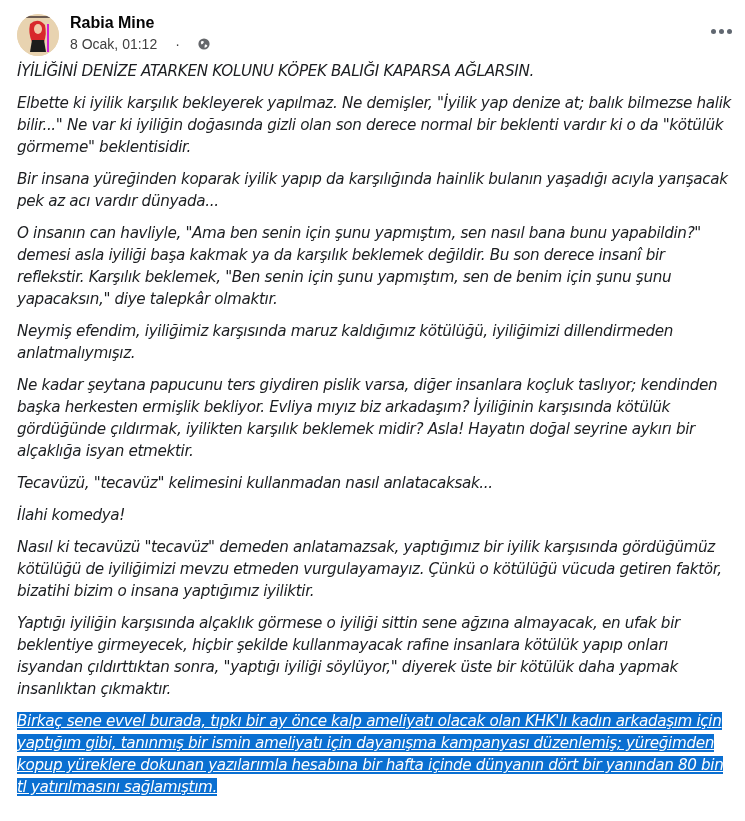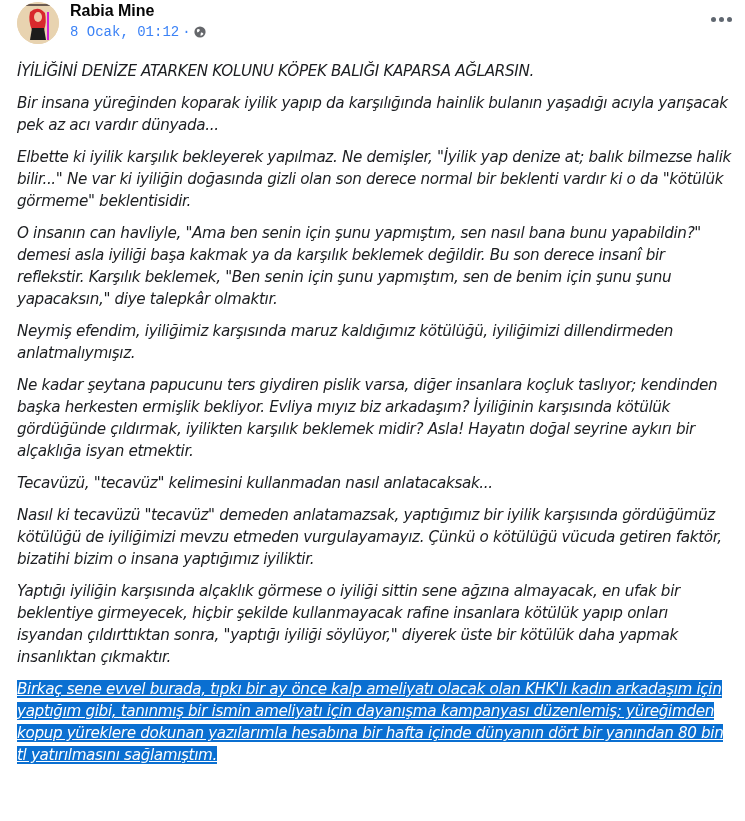--- a/index.html
+++ b/index.html
@@ -1,20 +1,20 @@
 <!DOCTYPE html>
 <html><head>
   <meta charset="utf-8">
   <style>
     html, body { margin:0; padding:0; background:#ffffff; }
     body { width:745px; height:821px; overflow:hidden; position:relative; font-family:"DejaVu Sans", "Liberation Sans", sans-serif; color:#1c1e21; }
-    .header { position:absolute; left:0; top:0; width:593px; height:52px; }
+    .header { position:absolute; left:0; top:12px; width:593px; height:52px; }
     .avatar { position:absolute; left:17px; top:2px; width:42px; height:42px; border-radius:50%; background:#e8d3b0; overflow:hidden; }
     .author { position:absolute; left:70px; top:2px; font-family:"Liberation Sans", sans-serif; font-weight:bold; font-size:16px; color:#050505; }
-    .meta { position:absolute; left:70px; top:24px; font-family:Liberation Mono, monospace; font-size:14px; color:#3b82f6; display:flex; align-items:center; gap:3px; }
+    .meta { position:absolute; left:70px; top:24px; font-family:Liberation Sans, sans-serif; font-size:14px; color:#404040; display:flex; align-items:center; gap:18px; }
     .globe { display:inline-block; width:12px; height:12px; }
     .more { position:absolute; left:708px; top:12px; width:26px; height:14px; display:flex; gap:3px; align-items:center; justify-content:center; cursor:pointer; }
     .more span { width:5px; height:5px; border-radius:50%; background:#606770; display:block; }
     .body { position:absolute; left:17px; top:60px; width:715px; font-size:15.2px; line-height:22px; letter-spacing:-0.35px; }
     .body p { margin:0 0 10px 0;font-style:italic; }
     .hl { background:#0a6fd1; color:#ffffff; text-decoration:underline; text-decoration-color:#ffffff; }
   </style>
 </head>
 <body>
 
@@ -40,22 +40,23 @@
   </div>
   <div class="more">
     <span></span>
     <span></span>
     <span></span>
   </div>
 </div>
 
 <div class="body">
   <p>İYİLİĞİNİ DENİZE ATARKEN KOLUNU KÖPEK BALIĞI KAPARSA AĞLARSIN.</p>
+  <p>Elbette ki iyilik karşılık bekleyerek yapılmaz. Ne demişler, "İyilik yap denize at; balık bilmezse halik bilir..." Ne var ki iyiliğin doğasında gizli olan son derece normal bir beklenti vardır ki o da "kötülük görmeme" beklentisidir.</p>
   <p>Bir insana yüreğinden koparak iyilik yapıp da karşılığında hainlik bulanın yaşadığı acıyla yarışacak pek az acı vardır dünyada...</p>
-  <p>Elbette ki iyilik karşılık bekleyerek yapılmaz. Ne demişler, "İyilik yap denize at; balık bilmezse halik bilir..." Ne var ki iyiliğin doğasında gizli olan son derece normal bir beklenti vardır ki o da "kötülük görmeme" beklentisidir.</p>
   <p>O insanın can havliyle, "Ama ben senin için şunu yapmıştım, sen nasıl bana bunu yapabildin?" demesi asla iyiliği başa kakmak ya da karşılık beklemek değildir. Bu son derece insanî bir reflekstir. Karşılık beklemek, "Ben senin için şunu yapmıştım, sen de benim için şunu şunu yapacaksın," diye talepkâr olmaktır.</p>
   <p>Neymiş efendim, iyiliğimiz karşısında maruz kaldığımız kötülüğü, iyiliğimizi dillendirmeden anlatmalıymışız.</p>
   <p>Ne kadar şeytana papucunu ters giydiren pislik varsa, diğer insanlara koçluk taslıyor; kendinden başka herkesten ermişlik bekliyor.  Evliya mıyız biz arkadaşım? İyiliğinin karşısında kötülük gördüğünde çıldırmak, iyilikten karşılık beklemek midir? Asla! Hayatın doğal seyrine aykırı bir alçaklığa isyan etmektir.</p>
   <p>Tecavüzü, "tecavüz" kelimesini kullanmadan nasıl anlatacaksak...</p>
+  <p>İlahi komedya!</p>
   <p>Nasıl ki tecavüzü "tecavüz" demeden anlatamazsak, yaptığımız bir iyilik karşısında gördüğümüz kötülüğü de iyiliğimizi mevzu etmeden vurgulayamayız. Çünkü o kötülüğü vücuda getiren faktör, bizatihi bizim o insana yaptığımız iyiliktir.</p>
   <p>Yaptığı iyiliğin karşısında alçaklık görmese o iyiliği sittin sene ağzına almayacak, en ufak bir beklentiye girmeyecek, hiçbir şekilde kullanmayacak rafine insanlara kötülük yapıp onları isyandan çıldırttıktan sonra, "yaptığı iyiliği söylüyor," diyerek üste bir kötülük daha yapmak insanlıktan çıkmaktır.</p>
   <p><span class="hl">Birkaç sene evvel burada, tıpkı bir ay önce kalp ameliyatı olacak olan KHK'lı kadın arkadaşım için yaptığım gibi, tanınmış bir ismin ameliyatı için dayanışma kampanyası düzenlemiş; yüreğimden kopup yüreklere dokunan yazılarımla hesabına bir hafta içinde dünyanın dört bir yanından 80 bin tl yatırılmasını sağlamıştım.</span></p>
 </div>
 
 </body></html>

